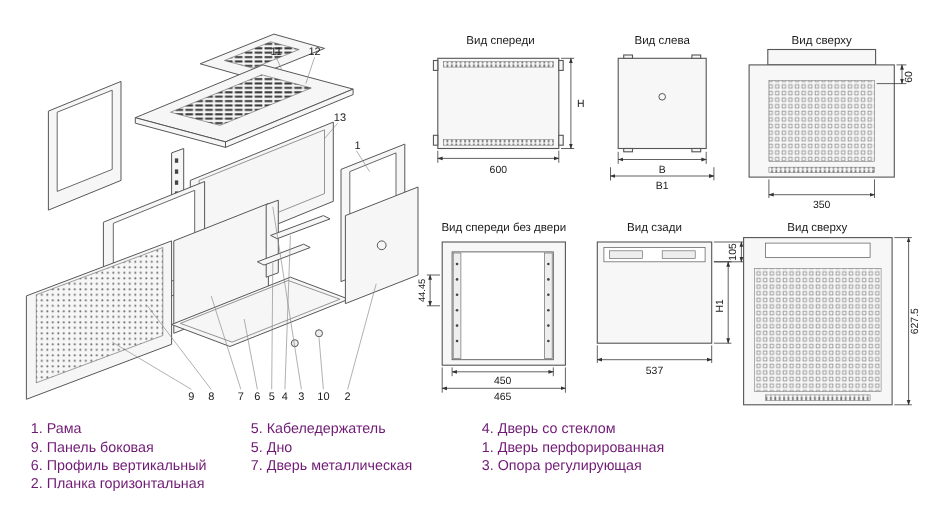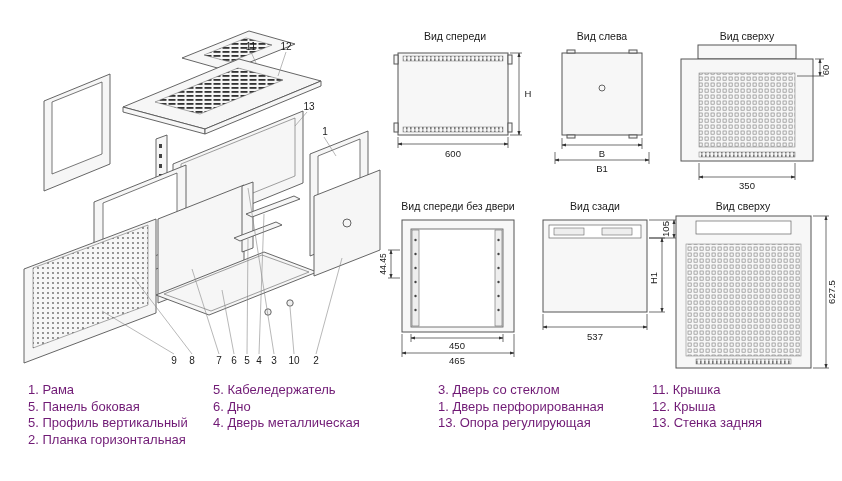--- a/index.html
+++ b/index.html
@@ -291,34 +291,29 @@
       <line x1="150" y1="18" x2="166" y2="18"></line>
       <line x1="150" y1="170" x2="166" y2="170"></line>
       <line x1="163" y1="18" x2="163" y2="170" marker-start="url(#arr)" marker-end="url(#arr)"></line>
       <text x="172" y="94" transform="rotate(-90 172 94)">627.5</text>
     </g>
   </svg>
 
   <div class="parts">
     <div class="pcol" style="left:28px">
       <div class="pitem">1. Рама</div>
-      <div class="pitem">5. Панель боковая</div>
-      <div class="pitem">5. Профиль вертикальный</div>
+      <div class="pitem">9. Панель боковая</div>
+      <div class="pitem">6. Профиль вертикальный</div>
       <div class="pitem">2. Планка горизонтальная</div>
     </div>
-    <div class="pcol" style="left:213px">
+    <div class="pcol" style="left:228px">
       <div class="pitem">5. Кабеледержатель</div>
-      <div class="pitem">6. Дно</div>
-      <div class="pitem">4. Дверь металлическая</div>
+      <div class="pitem">5. Дно</div>
+      <div class="pitem">7. Дверь металлическая</div>
     </div>
     <div class="pcol" style="left:438px">
-      <div class="pitem">3. Дверь со стеклом</div>
+      <div class="pitem">4. Дверь со стеклом</div>
       <div class="pitem">1. Дверь перфорированная</div>
-      <div class="pitem">13. Опора регулирующая</div>
-    </div>
-    <div class="pcol" style="left:652px">
-      <div class="pitem">11. Крышка</div>
-      <div class="pitem">12. Крыша</div>
-      <div class="pitem">13. Стенка задняя</div>
+      <div class="pitem">3. Опора регулирующая</div>
     </div>
   </div>
 
 </div>
 
 </body></html>

